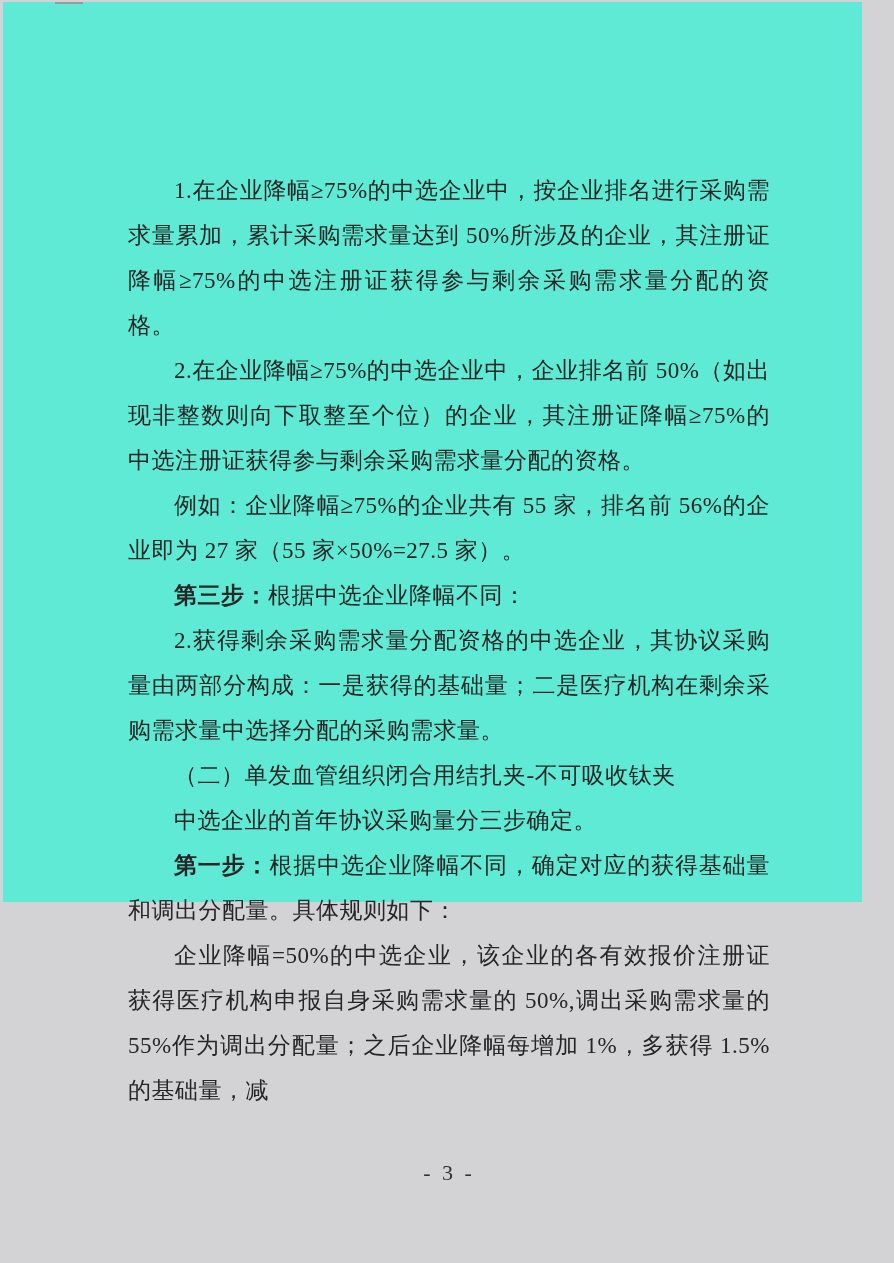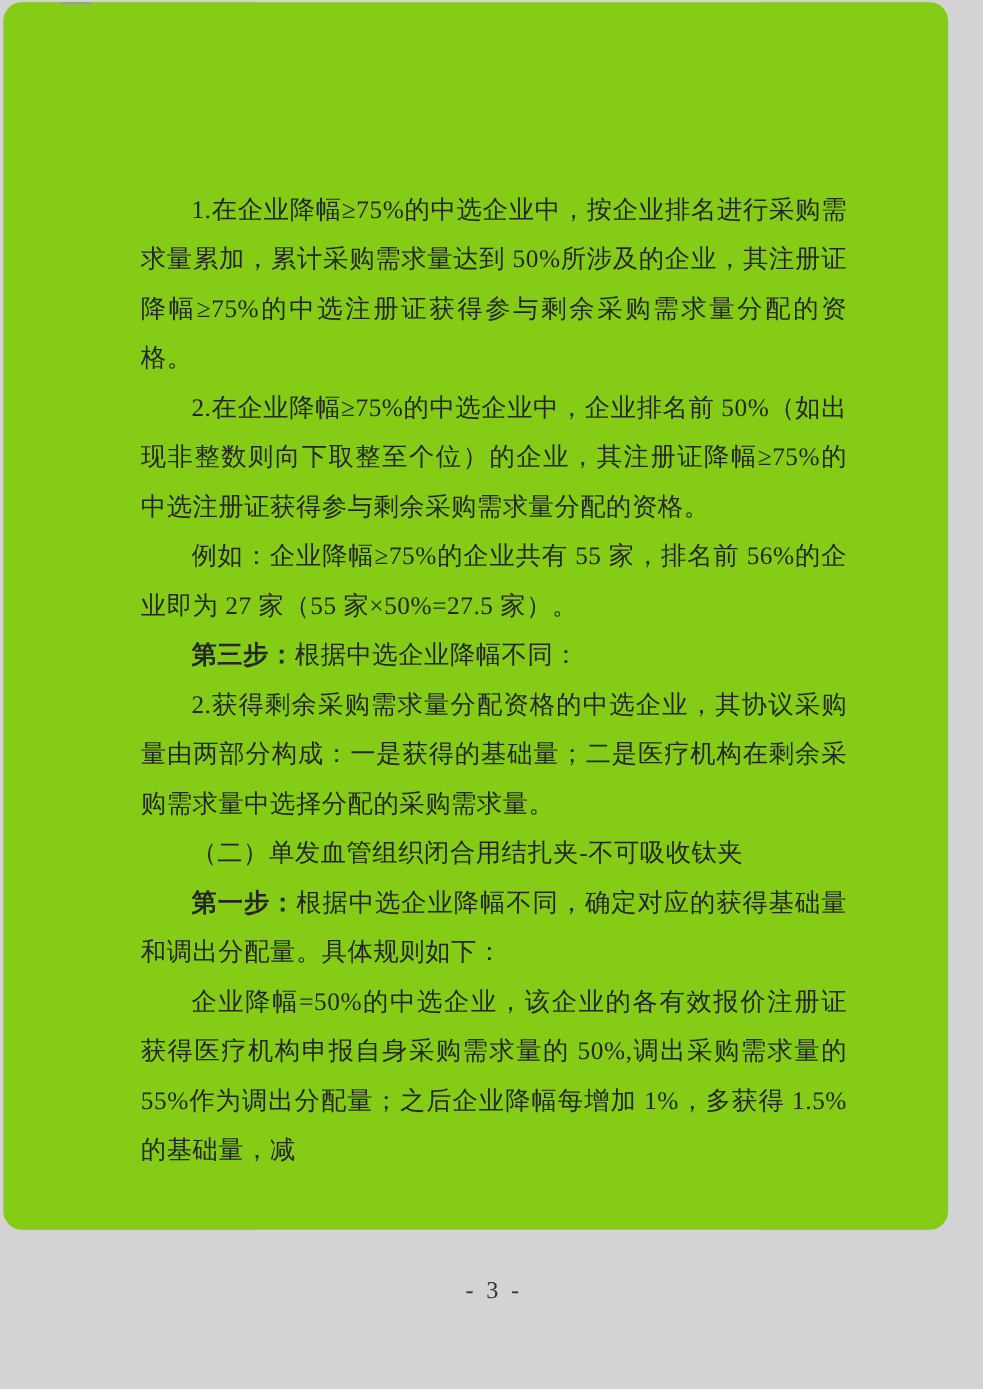--- a/index.html
+++ b/index.html
@@ -12,23 +12,22 @@
     background: #d3d3d6;
     position: relative;
     overflow: hidden;
     font-family: "Liberation Serif", "DejaVu Serif", serif;
   }
   .page {
     position: absolute;
     left: 3px;
     top: 2px;
     width: 859px;
-    height: 1116px;
-    background: #84cc16;
-    border-radius: 17px;
+    height: 900px;
+    background: #5eead4;
   }
   .scan-artifact {
     position: absolute;
     left: 52px;
     top: 0;
     width: 28px;
     height: 2px;
     background: #9a9a9a;
   }
   .content {
@@ -69,18 +68,19 @@
 <div class="page">
   <div class="scan-artifact"></div>
 
   <div class="content">
     <p><span>1.在企业降幅≥75%的中选企业中，按企业排名进行采购需求量累加，累计采购需求量达到 50%所涉及的企业，其注册证降幅≥75%的中选注册证获得参与剩余采购需求量分配的资格。</span></p>
     <p><span>2.在企业降幅≥75%的中选企业中，企业排名前 50%（如出现非整数则向下取整至个位）的企业，其注册证降幅≥75%的中选注册证获得参与剩余采购需求量分配的资格。</span></p>
     <p><span>例如：企业降幅≥75%的企业共有 55 家，排名前 56%的企业即为 27 家（55 家×50%=27.5 家）。</span></p>
     <p><span class="bold">第三步：</span><span>根据中选企业降幅不同：</span></p>
     <p><span>2.获得剩余采购需求量分配资格的中选企业，其协议采购量由两部分构成：一是获得的基础量；二是医疗机构在剩余采购需求量中选择分配的采购需求量。</span></p>
     <p class="heading"><span>（二）单发血管组织闭合用结扎夹-不可吸收钛夹</span></p>
+    <p><span>中选企业的首年协议采购量分三步确定。</span></p>
     <p><span class="bold">第一步：</span><span>根据中选企业降幅不同，确定对应的获得基础量和调出分配量。具体规则如下：</span></p>
     <p><span>企业降幅=50%的中选企业，该企业的各有效报价注册证获得医疗机构申报自身采购需求量的 50%,调出采购需求量的 55%作为调出分配量；之后企业降幅每增加 1%，多获得 1.5%的基础量，减</span></p>
   </div>
 
   <div class="footer">- 3 -</div>
 </div>
 
 </body></html>

